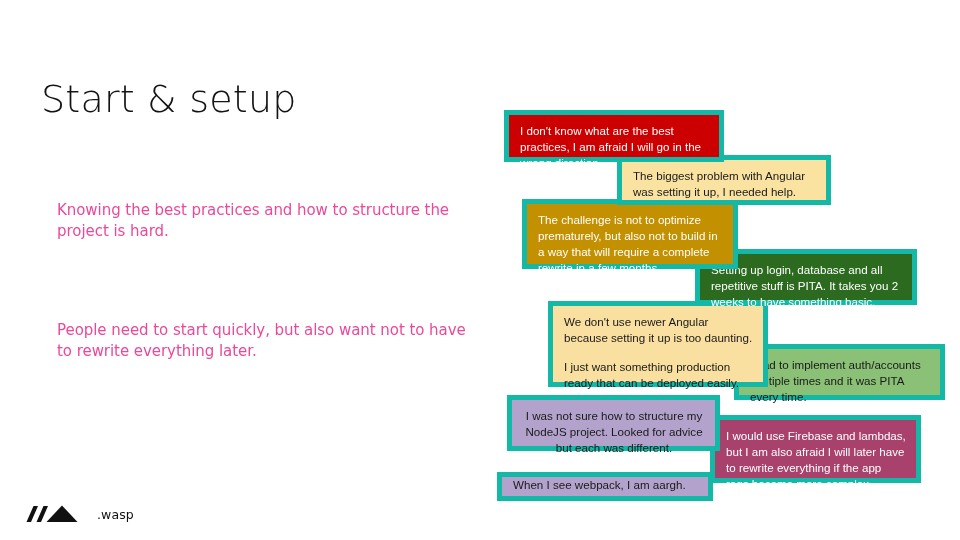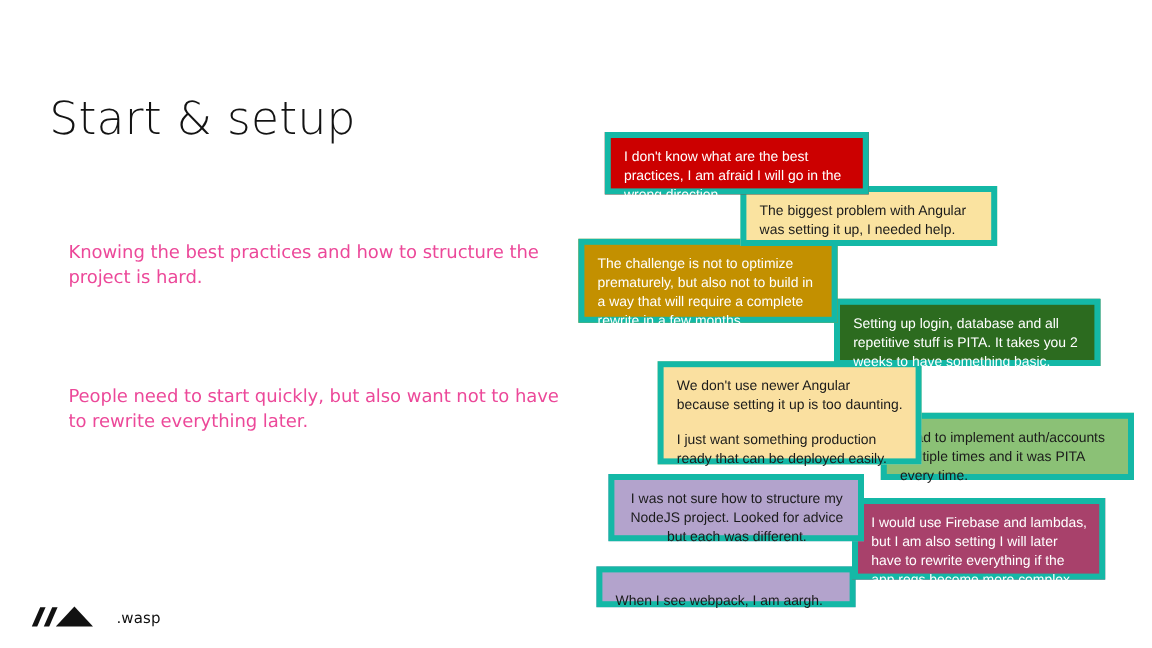--- a/index.html
+++ b/index.html
@@ -67,21 +67,21 @@
   
   #quote-0 {            
     left: 504px; top: 110px; width: 220px; height: 52px;
     background: #CC0000; color: #ffffff; z-index: 9;
   }
   #quote-1 {            
     left: 617px; top: 155px; width: 214px; height: 50px;
     background: #FAE3A0; color: #1a1a1a; z-index: 8;
   }
   #quote-2 {            
-    left: 482px; top: 199px; width: 216px; height: 70px;
+    left: 522px; top: 199px; width: 216px; height: 70px;
     background: #C39000; color: #ffffff; z-index: 7;
   }
   #quote-3 {            
     left: 695px; top: 249px; width: 222px; height: 56px;
     background: #2C6B1F; color: #ffffff; z-index: 6;
   }
   #quote-4 {            
     left: 538px; top: 301px; width: 220px; height: 86px;
     background: #FAE0A0; color: #1a1a1a; z-index: 5; margin-left: 10px;
   }
@@ -93,21 +93,21 @@
     left: 507px; top: 395px; width: 213px; height: 56px;
     background: #B3A3CC; color: #1a1a1a; z-index: 3; text-align: center;
   }
   #quote-7 {            
     left: 710px; top: 415px; width: 211px; height: 68px;
     background: #A8416B; color: #ffffff; z-index: 2;
   }
   #quote-8 {            
     left: 497px; top: 472px; width: 216px; height: 29px;
     background: #B3A3CC; color: #1a1a1a; z-index: 1;
-    padding-top: 16px;
+    padding-top: 0;
   }
 
   
   #footer-logo {
     position: absolute;
     left: 26px;
     top: 503px;
     display: flex;
     align-items: center;
     gap: 18px;
@@ -153,21 +153,21 @@
 
   <div class="quote-box" id="quote-5" style="background: rgb(139, 193, 118); color: rgb(26, 26, 26);">
     <p>I had to implement auth/accounts multiple times and it was PITA every time.</p>
   </div>
 
   <div class="quote-box" id="quote-6" style="background: rgb(179, 163, 204); color: rgb(26, 26, 26);">
     <p>I was not sure how to structure my NodeJS project. Looked for advice but each was different.</p>
   </div>
 
   <div class="quote-box" id="quote-7" style="background: rgb(168, 65, 107); color: rgb(255, 255, 255);">
-    <p>I would use Firebase and lambdas, but I am also setting I will later have to rewrite everything if the app reqs become more complex.</p>
+    <p>I would use Firebase and lambdas, but I am also afraid I will later have to rewrite everything if the app reqs become more complex.</p>
   </div>
 
   <div class="quote-box" id="quote-8" style="background: rgb(179, 163, 204); color: rgb(26, 26, 26);">
     <p>When I see webpack, I am aargh.</p>
   </div>
 
   <div id="footer-logo">
     <svg id="logo-mark" width="53" height="22" viewBox="0 0 53 22">
       <polygon points="7.5,3 12,3 5,19 0.5,19" fill="#111111"></polygon>
       <polygon points="17.5,3 22,3 15,19 10.5,19" fill="#111111"></polygon>

